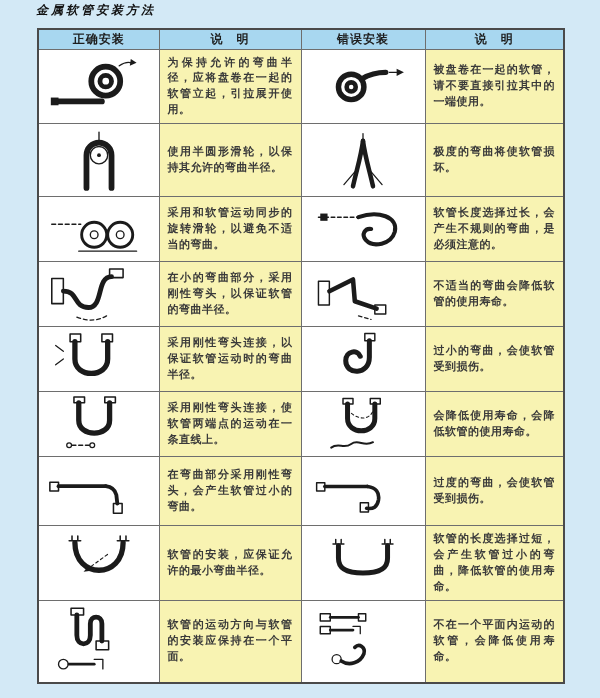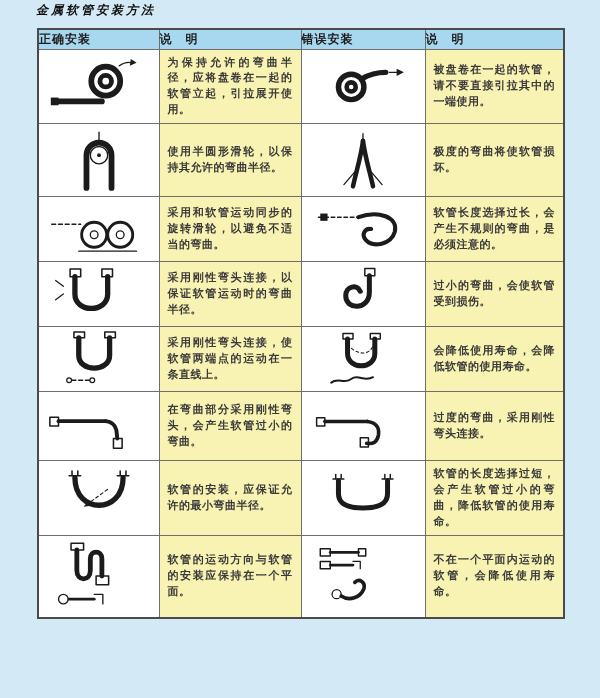--- a/index.html
+++ b/index.html
@@ -17,21 +17,21 @@
   }
   table.install {
     position:absolute; left:37px; top:28px;
     width:526px; border-collapse:collapse; table-layout:fixed;
     border:2px solid #4a4a4a;
     background:#fff;
   }
   td, th { border:1px solid #6e6e6e; vertical-align:middle; }
   th {
     background:#a8d7f0; color:#1d1d1d;
-    font-size:12px; font-weight:700; text-align:left;
+    font-size:12px; font-weight:700; text-align:center;
     height:20px; letter-spacing:1px;
   }
   td.fig-cell { background:#ffffff; text-align:center; }
   td.desc-cell { background:#f8f3b2; }
   .desc {
     font-size:11px; font-weight:700; color:#3a3a3a;
     line-height:1.45; letter-spacing:0.5px;
     padding:5px 8px; text-align:justify;
   }
   tr.r1{height:72px} tr.r2{height:73px} tr.r3{height:65px}
@@ -136,20 +136,44 @@
         <path d="M6,16 H50" stroke-width="1.6" stroke-dasharray="4 3"></path>
         <path d="M50,16 C72,8 94,16 90,32 C86,46 66,50 58,41 C53,35 57,28 64,29" stroke-width="4.5"></path>
         <rect class="fill" x="8" y="12" width="8" height="8"></rect>
       </svg>
     </td>
     <td class="desc-cell">
           <div class="desc">软管长度选择过长，会产生不规则的弯曲，是必须注意的。</div>
         </td>
   </tr>
 
+  <tr class="r4">
+    <td class="fig-cell">
+      <svg class="fig" width="106" height="58" viewBox="0 0 110 60">
+        <rect x="6" y="14" width="12" height="26" stroke-width="1.6"></rect>
+        <path d="M18,27 C34,27 28,44 44,44 C60,44 52,12 68,12" stroke-width="5"></path>
+        <rect x="66" y="4" width="14" height="9" stroke-width="1.6"></rect>
+        <path d="M32,54 q17,7 32,-2" stroke-width="1.3" stroke-dasharray="4 3"></path>
+      </svg>
+    </td>
+    <td class="desc-cell">
+          <div class="desc">在小的弯曲部分，采用刚性弯头，以保证软管的弯曲半径。</div>
+        </td>
+    <td class="fig-cell">
+      <svg class="fig" width="100" height="58" viewBox="0 0 110 60">
+        <rect x="6" y="16" width="12" height="26" stroke-width="1.6"></rect>
+        <path d="M18,27 L44,14 L46,38 L70,46" stroke-width="5"></path>
+        <rect x="68" y="42" width="12" height="10" stroke-width="1.6"></rect>
+        <path d="M50,54 l14,4" stroke-width="1.3" stroke-dasharray="4 3"></path>
+      </svg>
+    </td>
+    <td class="desc-cell">
+          <div class="desc">不适当的弯曲会降低软管的使用寿命。</div>
+        </td>
+  </tr>
 
   <tr class="r5">
     <td class="fig-cell">
       <svg class="fig" width="106" height="58" viewBox="0 0 110 60">
         <rect x="25" y="4" width="11" height="8" stroke-width="1.6"></rect>
             <rect x="58" y="4" width="11" height="8" stroke-width="1.6"></rect>
         <path d="M30,12 V30 C30,50 64,50 64,30 V12" stroke-width="5.5"></path>
         <path d="M18,22 l-8,-6 M18,30 l-8,6" stroke-width="1.3"></path>
       </svg>
     </td>
@@ -209,21 +233,21 @@
         </td>
     <td class="fig-cell">
       <svg class="fig" width="100" height="56" viewBox="0 0 110 58">
         <rect x="4" y="20" width="9" height="9" stroke-width="1.6"></rect>
         <path d="M13,24 H60" stroke-width="4"></path>
         <path d="M60,24 q14,2 12,15 q-2,11 -13,9" stroke-width="4"></path>
         <rect x="52" y="42" width="9" height="10" stroke-width="1.6"></rect>
       </svg>
     </td>
     <td class="desc-cell">
-          <div class="desc">过度的弯曲，采用刚性弯头连接。</div>
+          <div class="desc">过度的弯曲，会使软管受到损伤。</div>
         </td>
   </tr>
 
   <tr class="r8">
     <td class="fig-cell">
       <svg class="fig" width="106" height="60" viewBox="0 0 110 62">
         <path d="M24,8 h12 M27,3 v5 M33,3 v5" stroke-width="1.6"></path>
         <path d="M74,8 h12 M77,3 v5 M83,3 v5" stroke-width="1.6"></path>
         <path d="M30,10 C30,48 80,48 80,10" stroke-width="5.5"></path>
         <path d="M42,38 L64,22" stroke-width="1.2" stroke-dasharray="3 3"></path>

